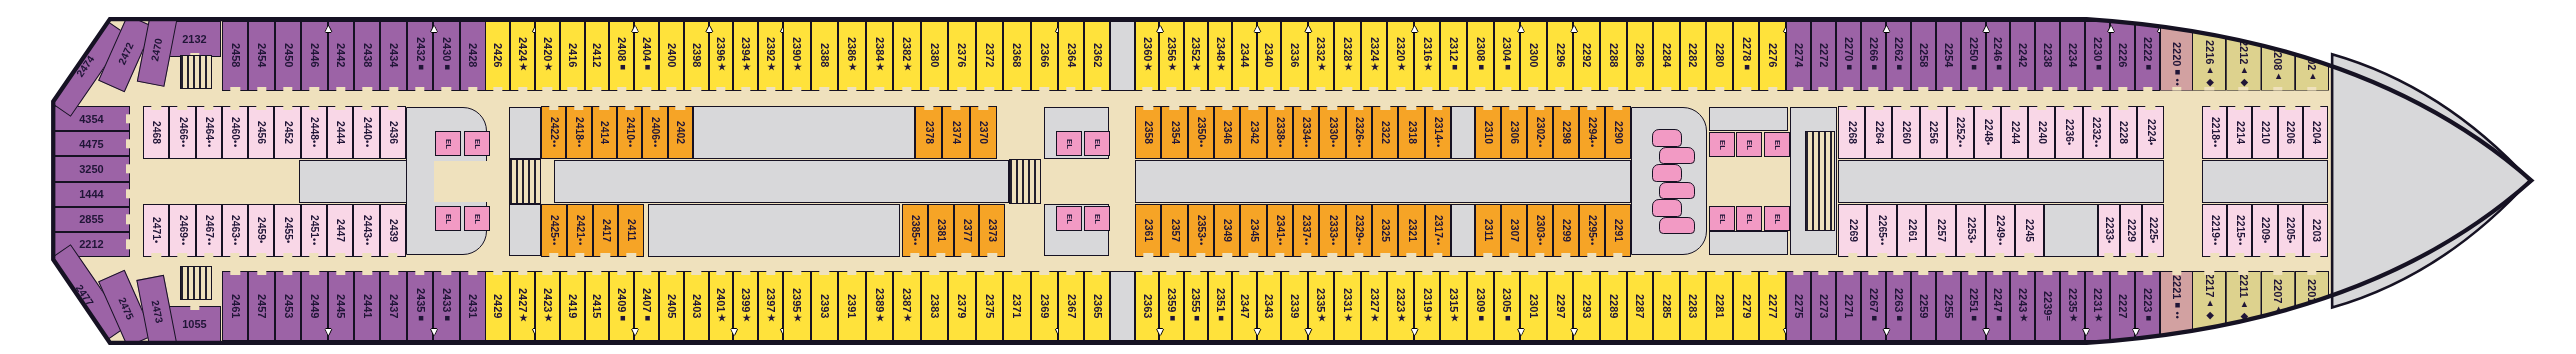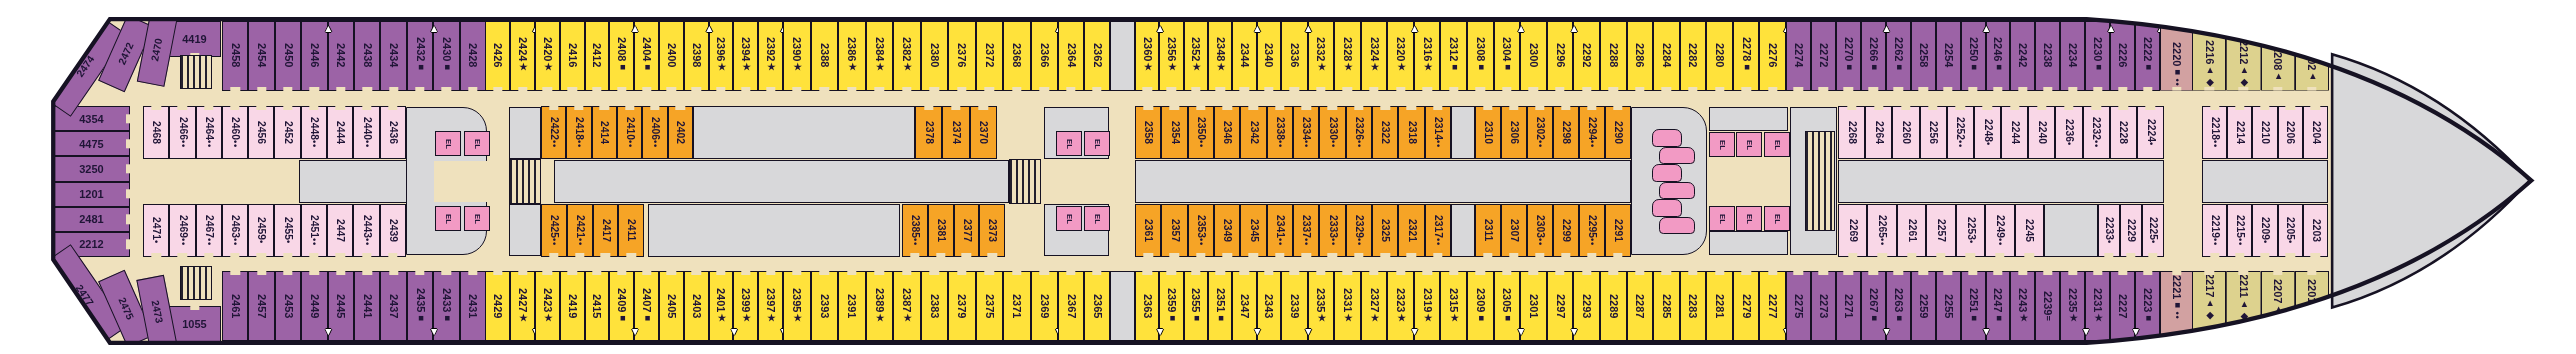--- a/index.html
+++ b/index.html
@@ -1225,34 +1225,34 @@
       </div>
       <div class="cab" style="background: rgb(156, 99, 166);">
         <span class="hlab">4475</span>
         <span class="door r" style="background: rgb(239, 225, 189);"></span>
       </div>
       <div class="cab" style="background: rgb(156, 99, 166);">
         <span class="hlab">3250</span>
         <span class="door r" style="background: rgb(239, 225, 189);"></span>
       </div>
       <div class="cab" style="background: rgb(156, 99, 166);">
-        <span class="hlab">1201</span>
+        <span class="hlab">1444</span>
         <span class="door r" style="background: rgb(239, 225, 189);"></span>
       </div>
       <div class="cab" style="background: rgb(156, 99, 166);">
-        <span class="hlab">2481</span>
+        <span class="hlab">2855</span>
         <span class="door r" style="background: rgb(239, 225, 189);"></span>
       </div>
       <div class="cab" style="background: rgb(156, 99, 166);">
         <span class="hlab">2212</span>
         <span class="door r" style="background: rgb(239, 225, 189);"></span>
       </div>
     </div>
     <div class="cab" style="left: 168px; top: 20.6px; width: 53px; height: 36px; position: absolute; background: rgb(156, 99, 166); z-index: 2;">
-      <span class="hlab">4419</span>
+      <span class="hlab">2132</span>
       <span class="door b" style="background: rgb(239, 225, 189);"></span>
     </div>
     <div class="cab" style="left: 168px; top: 306px; width: 53px; height: 36px; position: absolute; background: rgb(156, 99, 166); z-index: 2;">
       <span class="hlab">1055</span>
       <span class="door t" style="background: rgb(239, 225, 189);"></span>
     </div>
     <div class="diag" style="left: 35px; top: 49px; width: 100px; height: 34px; position: absolute; background: rgb(156, 99, 166); transform: rotate(-55.5deg);">
       <span class="hlab" style="font-size: 10.3px;">2474</span>
     </div>
     <div class="diag" style="left: 90px; top: 39px; width: 72px; height: 29px; position: absolute; background: rgb(156, 99, 166); transform: rotate(-66deg);">

